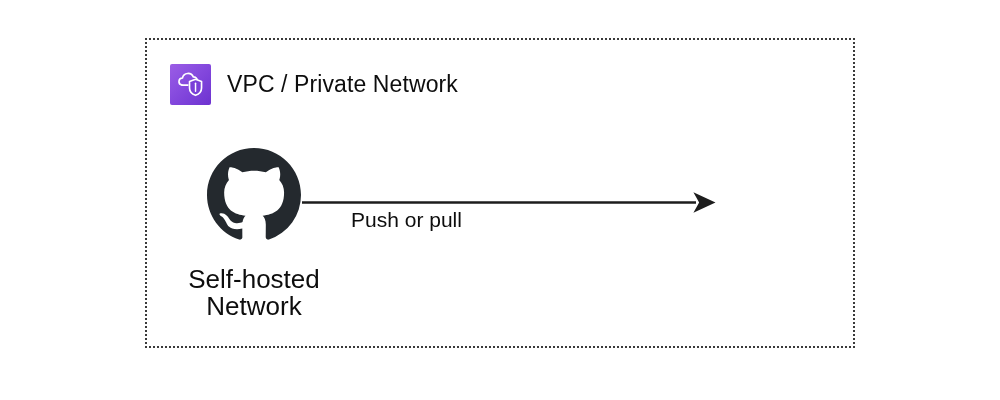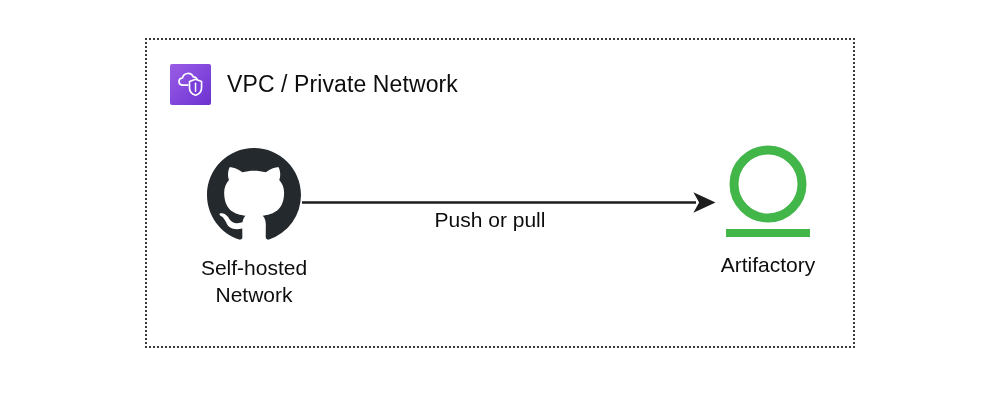--- a/index.html
+++ b/index.html
@@ -69,24 +69,24 @@
     left: 176px;
     top: 148px;
     width: 156px;
     text-align: center;
   }
   .gh-logo {
     display: block;
     margin: 0 auto;
   }
   .node-label {
-    font-size: 21px;
+    font-size: 26px;
     line-height: 27px;
     color: #0d0d0d;
-    margin-top: 12px;
+    margin-top: 24px;
   }
 
   
   .node-artifactory {
     position: absolute;
     left: 690px;
     top: 140px;
     width: 156px;
     text-align: center;
   }
@@ -105,24 +105,24 @@
   .arrow-layer {
     position: absolute;
     left: 0;
     top: 0;
     width: 1000px;
     height: 400px;
     pointer-events: none;
   }
   .edge-label {
     position: absolute;
-    left: 380px;
+    left: 351px;
     top: 206px;
     width: 220px;
-    text-align: center;
+    text-align: left;
     font-size: 21px;
     line-height: 27px;
     color: #0d0d0d;
   }
 </style>
 </head>
 <body>
 
 <div id="canvas">
 
@@ -154,29 +154,20 @@
                .51.56.82 1.27.82 2.15 0 3.07-1.87 3.75-3.65 3.95.29.25.54.73.54 1.48
                0 1.07-.01 1.93-.01 2.2 0 .21.15.46.55.38A8.012 8.012 0 0 0 16 8
                c0-4.42-3.58-8-8-8Z"></path>
     </svg>
     <div class="node-label">
       <div>Self-hosted</div>
       <div>Network</div>
     </div>
   </div>
 
-  <div class="node-artifactory">
-    <svg class="af-mark" width="104" height="100" viewBox="0 0 104 100" aria-hidden="true">
-      <circle cx="52" cy="44" r="34" fill="none" stroke="#43b649" stroke-width="9"></circle>
-      <rect x="10" y="89" width="84" height="8" fill="#43b649"></rect>
-    </svg>
-    <div class="node-label-af">
-      <div>Artifactory</div>
-    </div>
-  </div>
 
   <svg class="arrow-layer" aria-hidden="true">
     <defs>
       <marker id="arrowhead" markerWidth="9" markerHeight="9" refX="1" refY="4.5" orient="auto" markerUnits="strokeWidth">
         <path d="M0,0.6 L8.5,4.5 L0,8.4 L2.2,4.5 Z" fill="#1d1d1d"></path>
       </marker>
     </defs>
     <line x1="302" y1="202.5" x2="696" y2="202.5" stroke="#1d1d1d" stroke-width="2.6" marker-end="url(#arrowhead)"></line>
   </svg>
 

